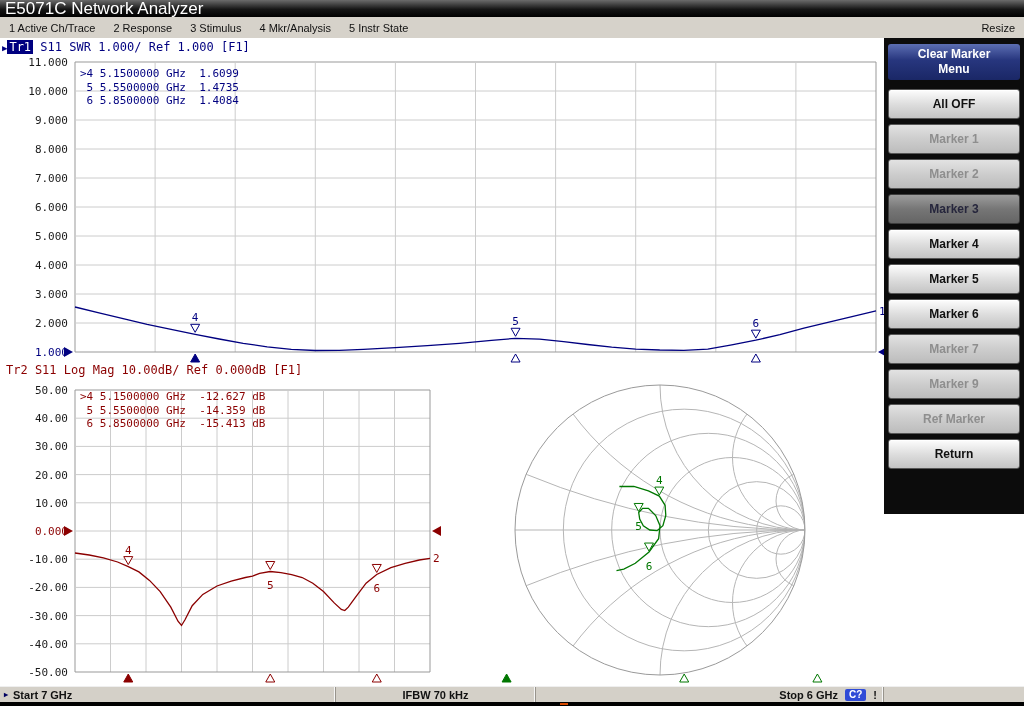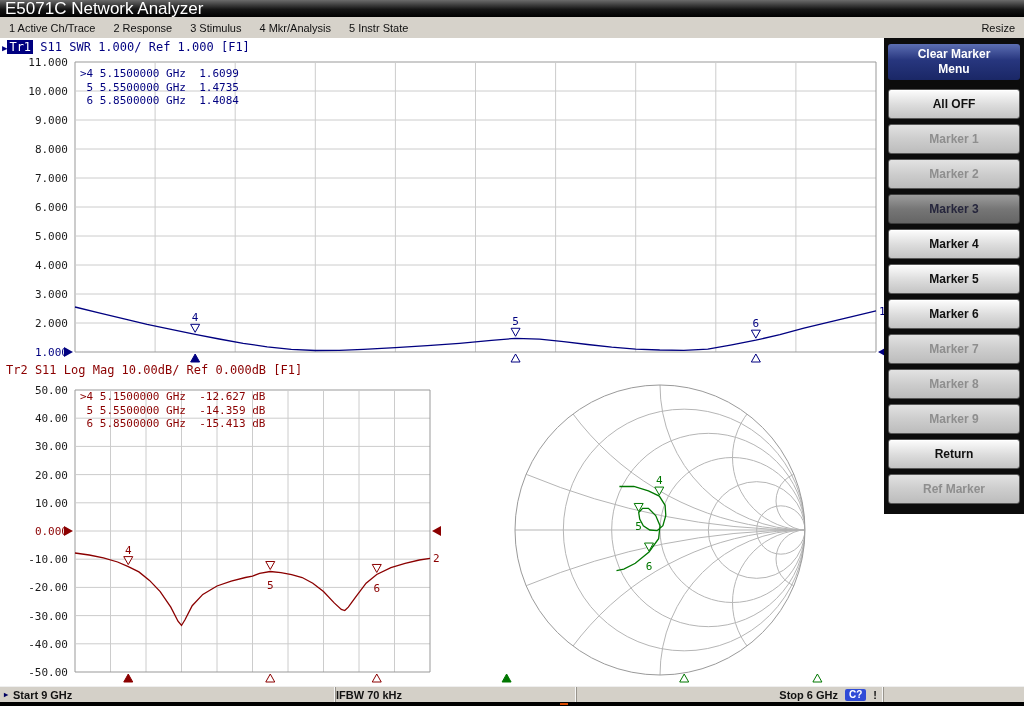--- a/index.html
+++ b/index.html
@@ -37,21 +37,21 @@
        font:bold 12px "Liberation Sans",sans-serif;box-sizing:border-box;cursor:default;}
   .sk.enabled{background:linear-gradient(#fdfdfd,#dedede 50%,#c4c4c4);color:#111;box-shadow:inset 0 1px 0 #fff;}
   .sk.disabled{background:linear-gradient(#e2e2e2,#cdcdcd 50%,#bcbcbc);color:#8e8e8e;}
   .sk.selected{background:linear-gradient(#9c9c9c,#767676 50%,#656565);color:#26263c;border-color:#3c3c3c;}
   .statusbar{position:absolute;left:0;top:686px;width:100%;height:16px;background:#d4d0c8;
        border-top:1px solid #efefef;box-sizing:border-box;display:flex;align-items:center;
        font-size:11px;font-weight:bold;color:#111;}
   .sb-seg{height:100%;display:flex;align-items:center;box-sizing:border-box;
        border-right:1px solid #98948c;box-shadow:inset -1px 0 0 #f6f6f6;}
   .sb1{width:336px;padding-left:4px;gap:5px;}
-  .sb2{width:241px;}
+  .sb2{width:200px;justify-content:center;}
   .sb3{flex:1;justify-content:flex-end;padding-right:6px;gap:7px;}
   .sb4{width:140px;border-right:none;box-shadow:none;}
   .sb-arrow{color:#000060;font-size:8px;}
   .cbadge{background:#2f4bd7;color:#fff;font-size:10px;font-weight:bold;padding:0 4px;
        border-radius:2px;line-height:12px;}
   .bottombar{position:absolute;left:0;top:702px;width:100%;height:4px;background:#000;}
   .dot{position:absolute;left:560px;top:703px;width:8px;height:2px;background:#d84a00;}
 </style>
 </head>
 <body>
@@ -239,30 +239,29 @@
   <div class="sidebar" id="sidebar">
     <div class="sk-header">Clear Marker Menu</div>
   <button class="sk enabled">All OFF</button>
       <button class="sk disabled">Marker 1</button>
       <button class="sk disabled">Marker 2</button>
       <button class="sk selected">Marker 3</button>
       <button class="sk enabled">Marker 4</button>
       <button class="sk enabled">Marker 5</button>
       <button class="sk enabled">Marker 6</button>
       <button class="sk disabled">Marker 7</button>
-      <button class="sk disabled">Marker 8</button>
       <button class="sk disabled">Marker 9</button>
+      <button class="sk disabled">Ref Marker</button>
       <button class="sk enabled">Return</button>
-      <button class="sk disabled">Ref Marker</button>
     </div>
 
   <div class="statusbar">
     <div class="sb-seg sb1">
       <span class="sb-arrow">▸</span>
-      <span>Start 9 GHz</span>
+      <span>Start 7 GHz</span>
     </div>
     <div class="sb-seg sb2">
       <span>IFBW 70 kHz</span>
     </div>
     <div class="sb-seg sb3">
       <span>Stop 6 GHz</span>
       <span class="cbadge">C?</span>
       <span>!</span>
     </div>
     <div class="sb-seg sb4"></div>

